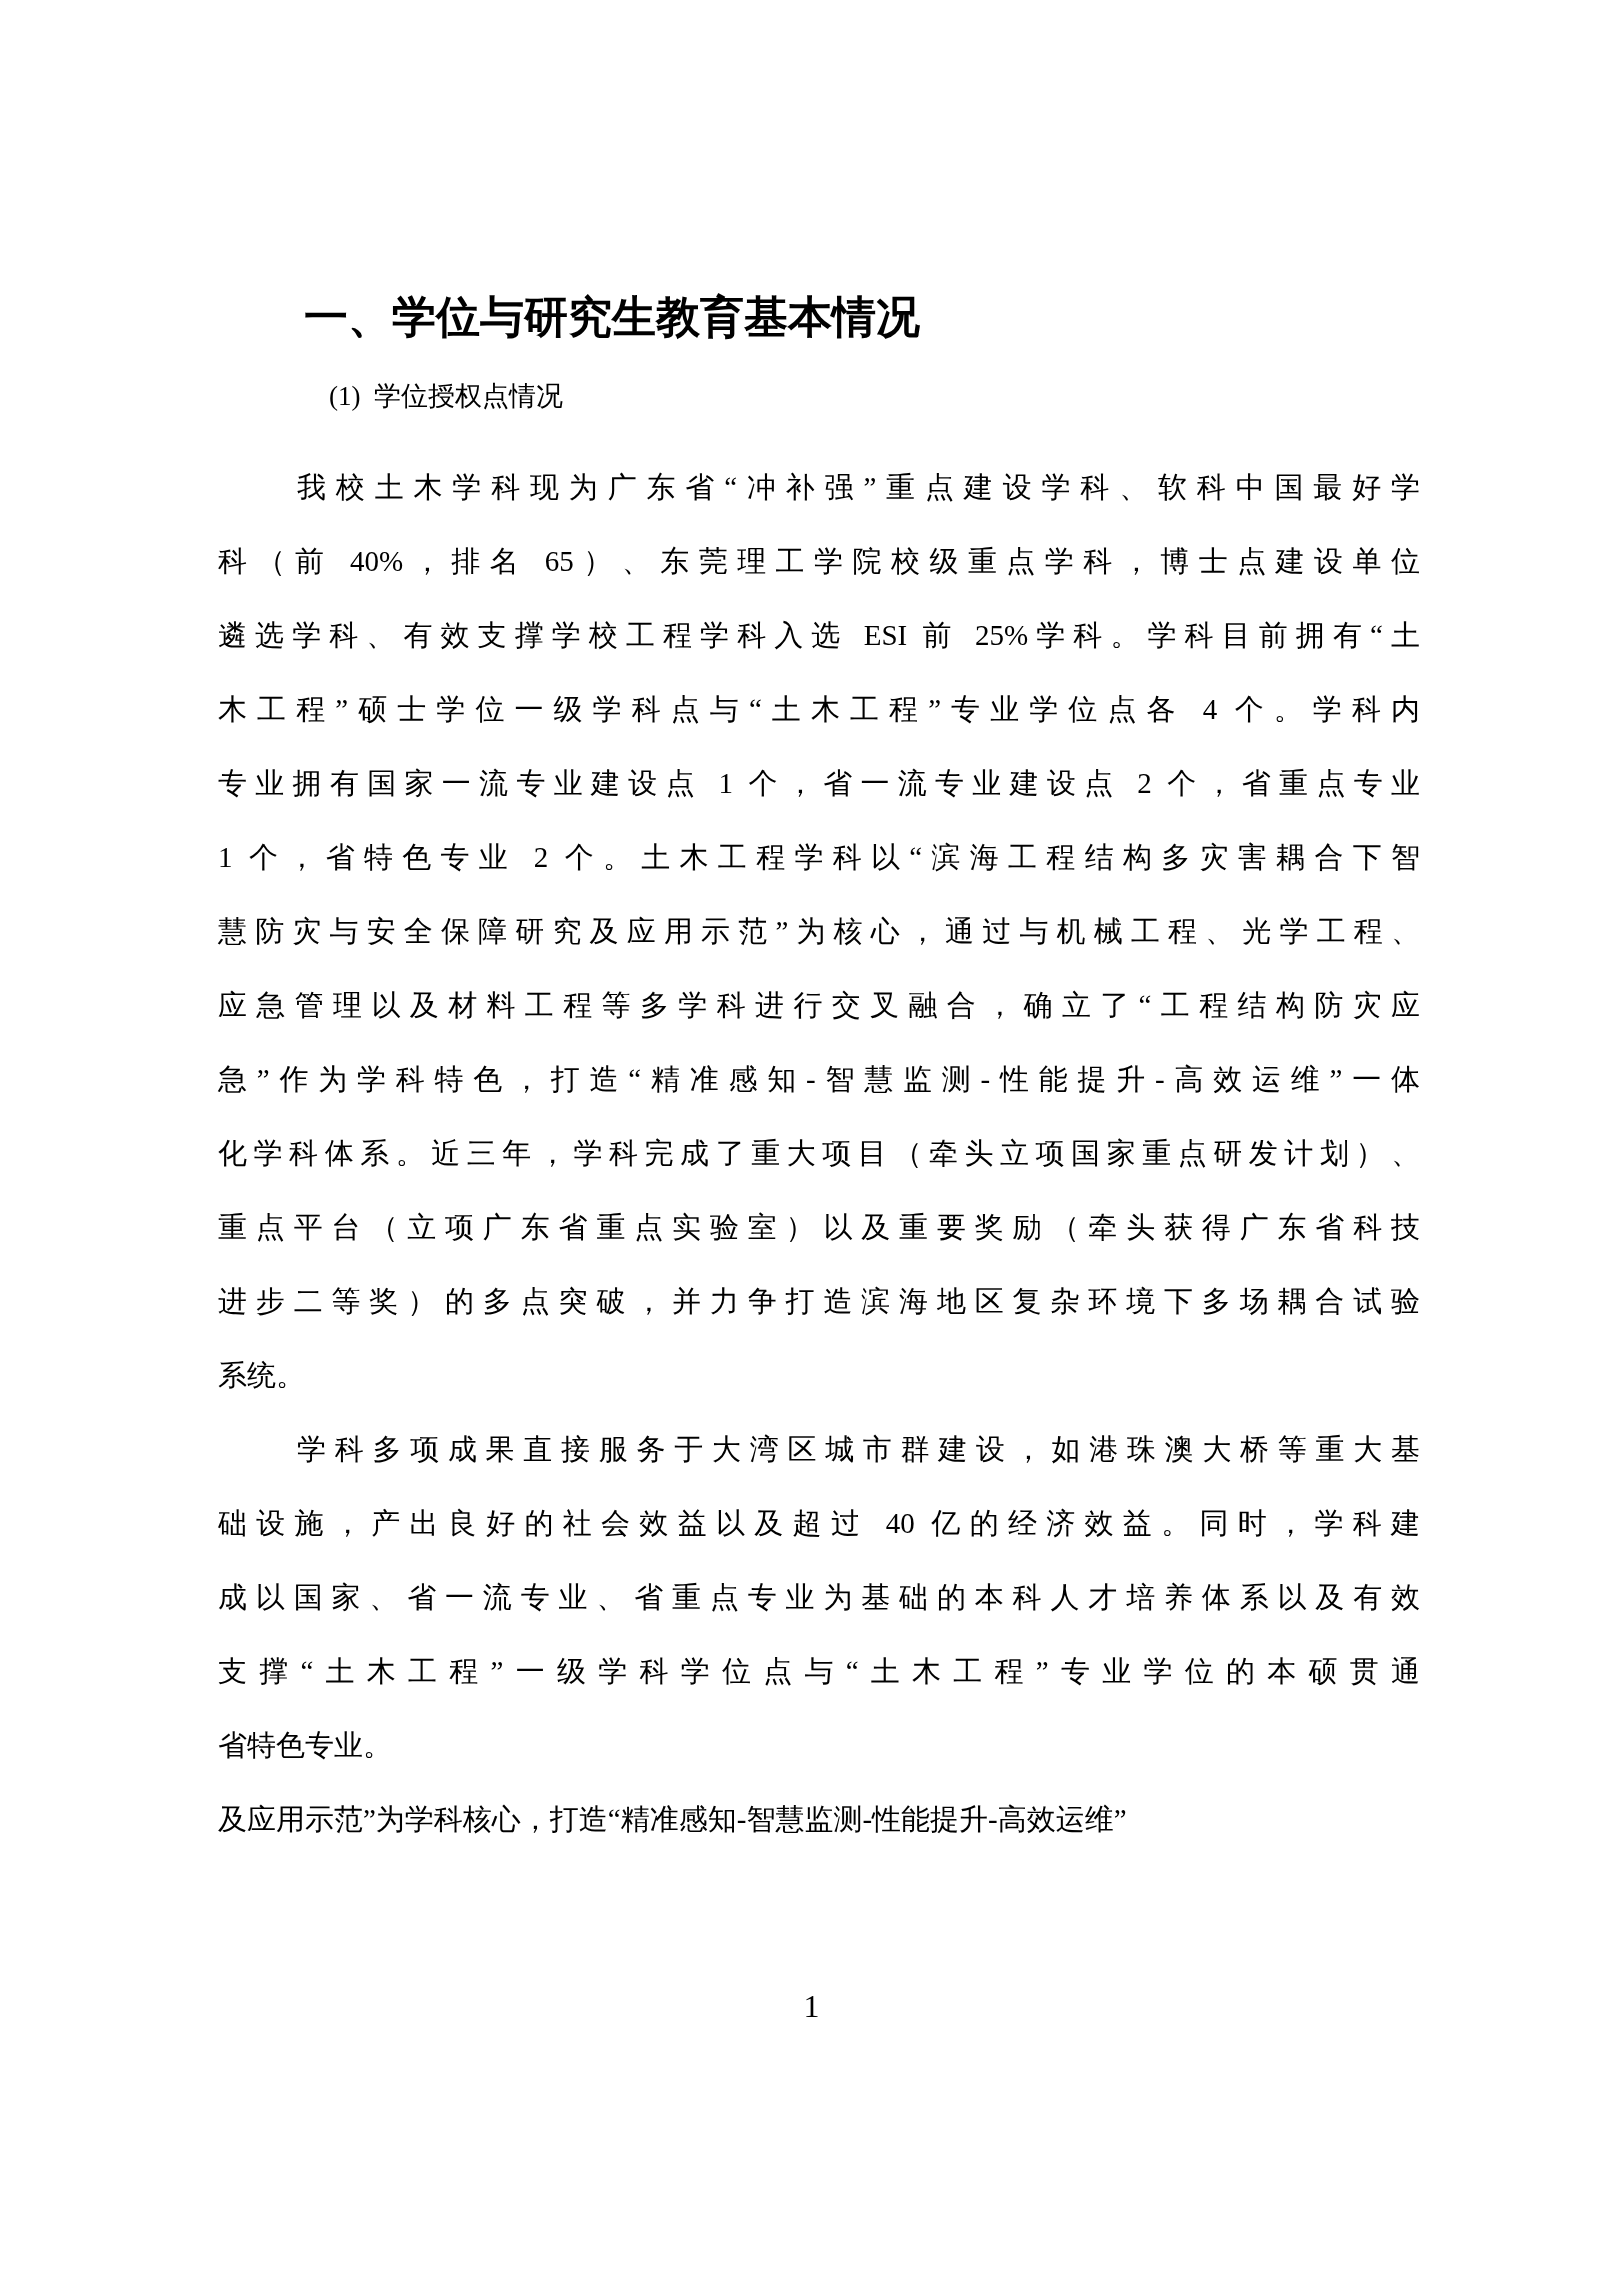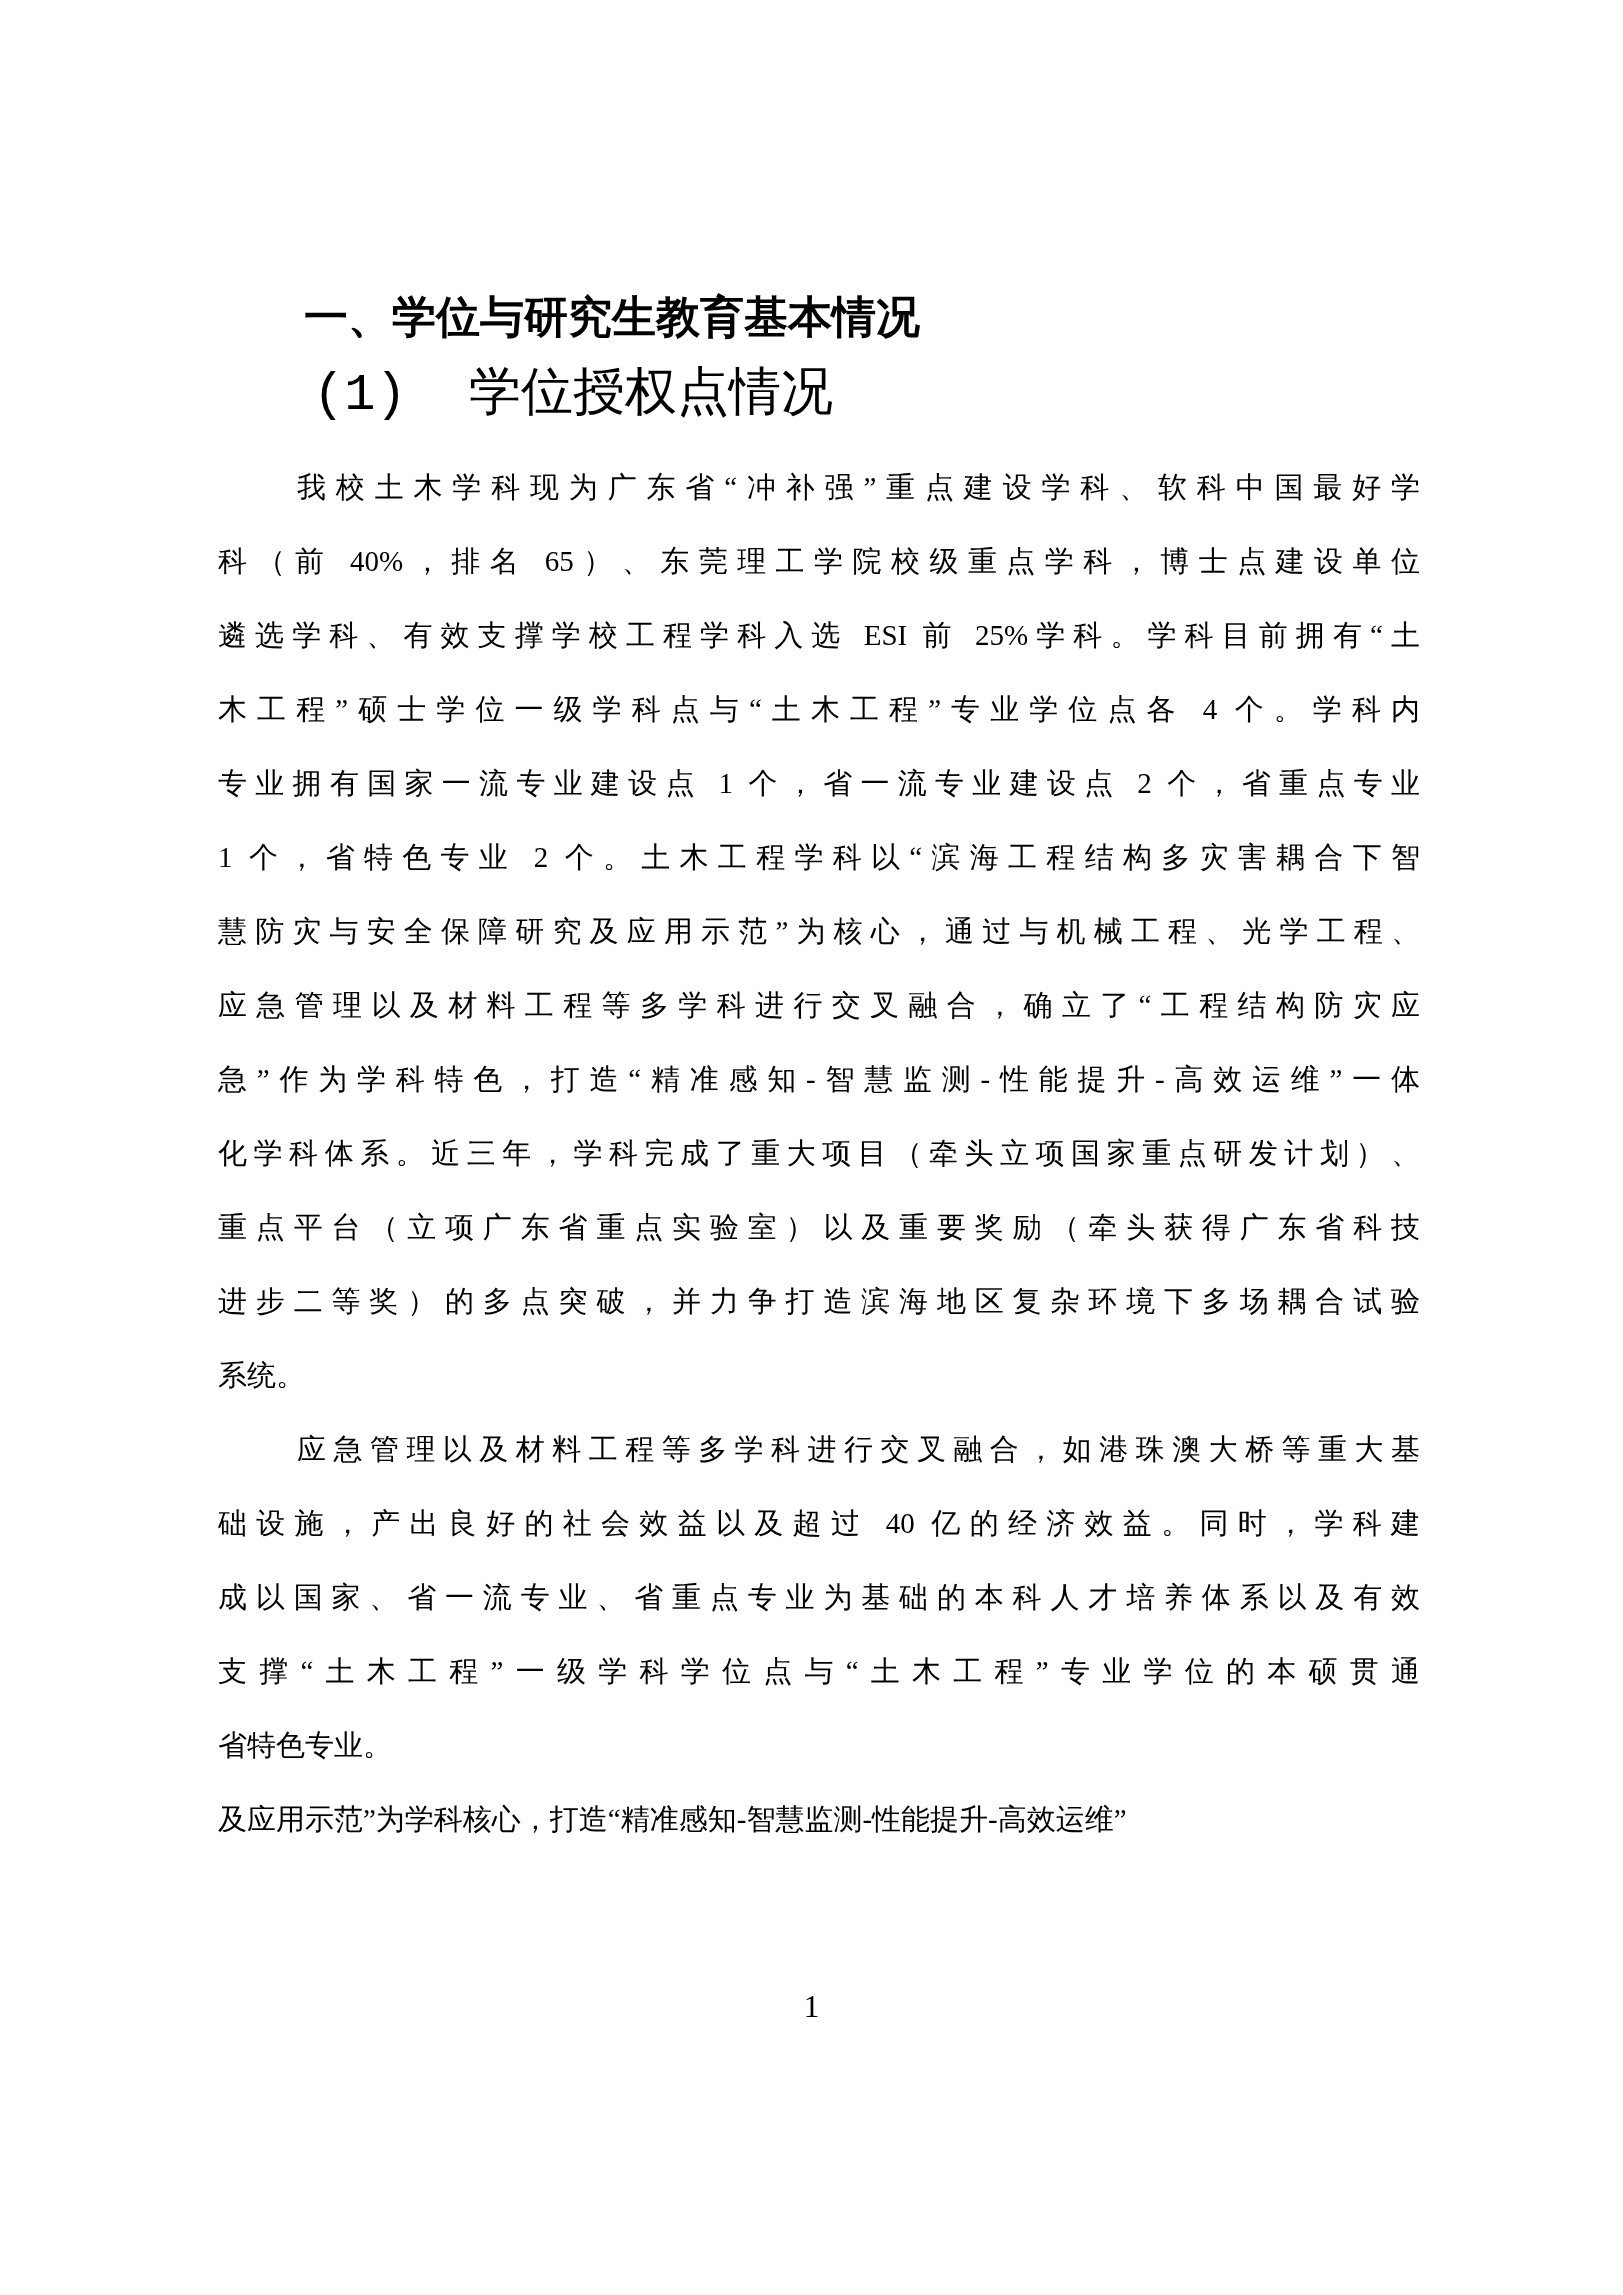--- a/index.html
+++ b/index.html
@@ -22,26 +22,26 @@
     margin: 0;
     font-family: "Liberation Sans", sans-serif;
     font-weight: 700;
     font-size: 44px;
     line-height: 46px;
     letter-spacing: 0px;
     white-space: pre;
   }
   .doc-subtitle {
     position: absolute;
-    left: 313px;
+    left: 329px;
     top: 374px;
     margin: 0;
-    font-family: Liberation Mono, monospace;
+    font-family: Liberation Serif, serif;
     font-weight: 400;
-    font-size: 52px;
+    font-size: 27px;
     line-height: 44px;
     white-space: pre;
   }
   .body-text {
     position: absolute;
     left: 218px;
     top: 450px;
     width: 1202px;
     font-family: "Liberation Serif", serif;
     font-size: 29px;
@@ -86,21 +86,21 @@
         <div class="line">1 个，省特色专业 2 个。土木工程学科以“滨海工程结构多灾害耦合下智</div>
         <div class="line">慧防灾与安全保障研究及应用示范”为核心，通过与机械工程、光学工程、</div>
         <div class="line">应急管理以及材料工程等多学科进行交叉融合，确立了“工程结构防灾应</div>
         <div class="line">急”作为学科特色，打造“精准感知-智慧监测-性能提升-高效运维”一体</div>
         <div class="line">化学科体系。近三年，学科完成了重大项目（牵头立项国家重点研发计划）、</div>
         <div class="line">重点平台（立项广东省重点实验室）以及重要奖励（牵头获得广东省科技</div>
         <div class="line">进步二等奖）的多点突破，并力争打造滨海地区复杂环境下多场耦合试验</div>
         <div class="line para-last">系统。</div>
       </div>
       <div class="para">
-        <div class="line para-first">应急管理以及材料工程等多学科进行交叉融合，如港珠澳大桥等重大基</div>
+        <div class="line para-first">学科多项成果直接服务于大湾区城市群建设，如港珠澳大桥等重大基</div>
         <div class="line">础设施，产出良好的社会效益以及超过 40 亿的经济效益。同时，学科建</div>
         <div class="line">成以国家、省一流专业、省重点专业为基础的本科人才培养体系以及有效</div>
         <div class="line">支撑“土木工程”一级学科学位点与“土木工程”专业学位的本硕贯通</div>
         <div class="line para-last">省特色专业。</div>
       </div>
       <div class="para">
         <div class="line para-last">及应用示范”为学科核心，打造“精准感知-智慧监测-性能提升-高效运维”</div>
       </div>
     </div>
   <div class="page-number">1</div>

